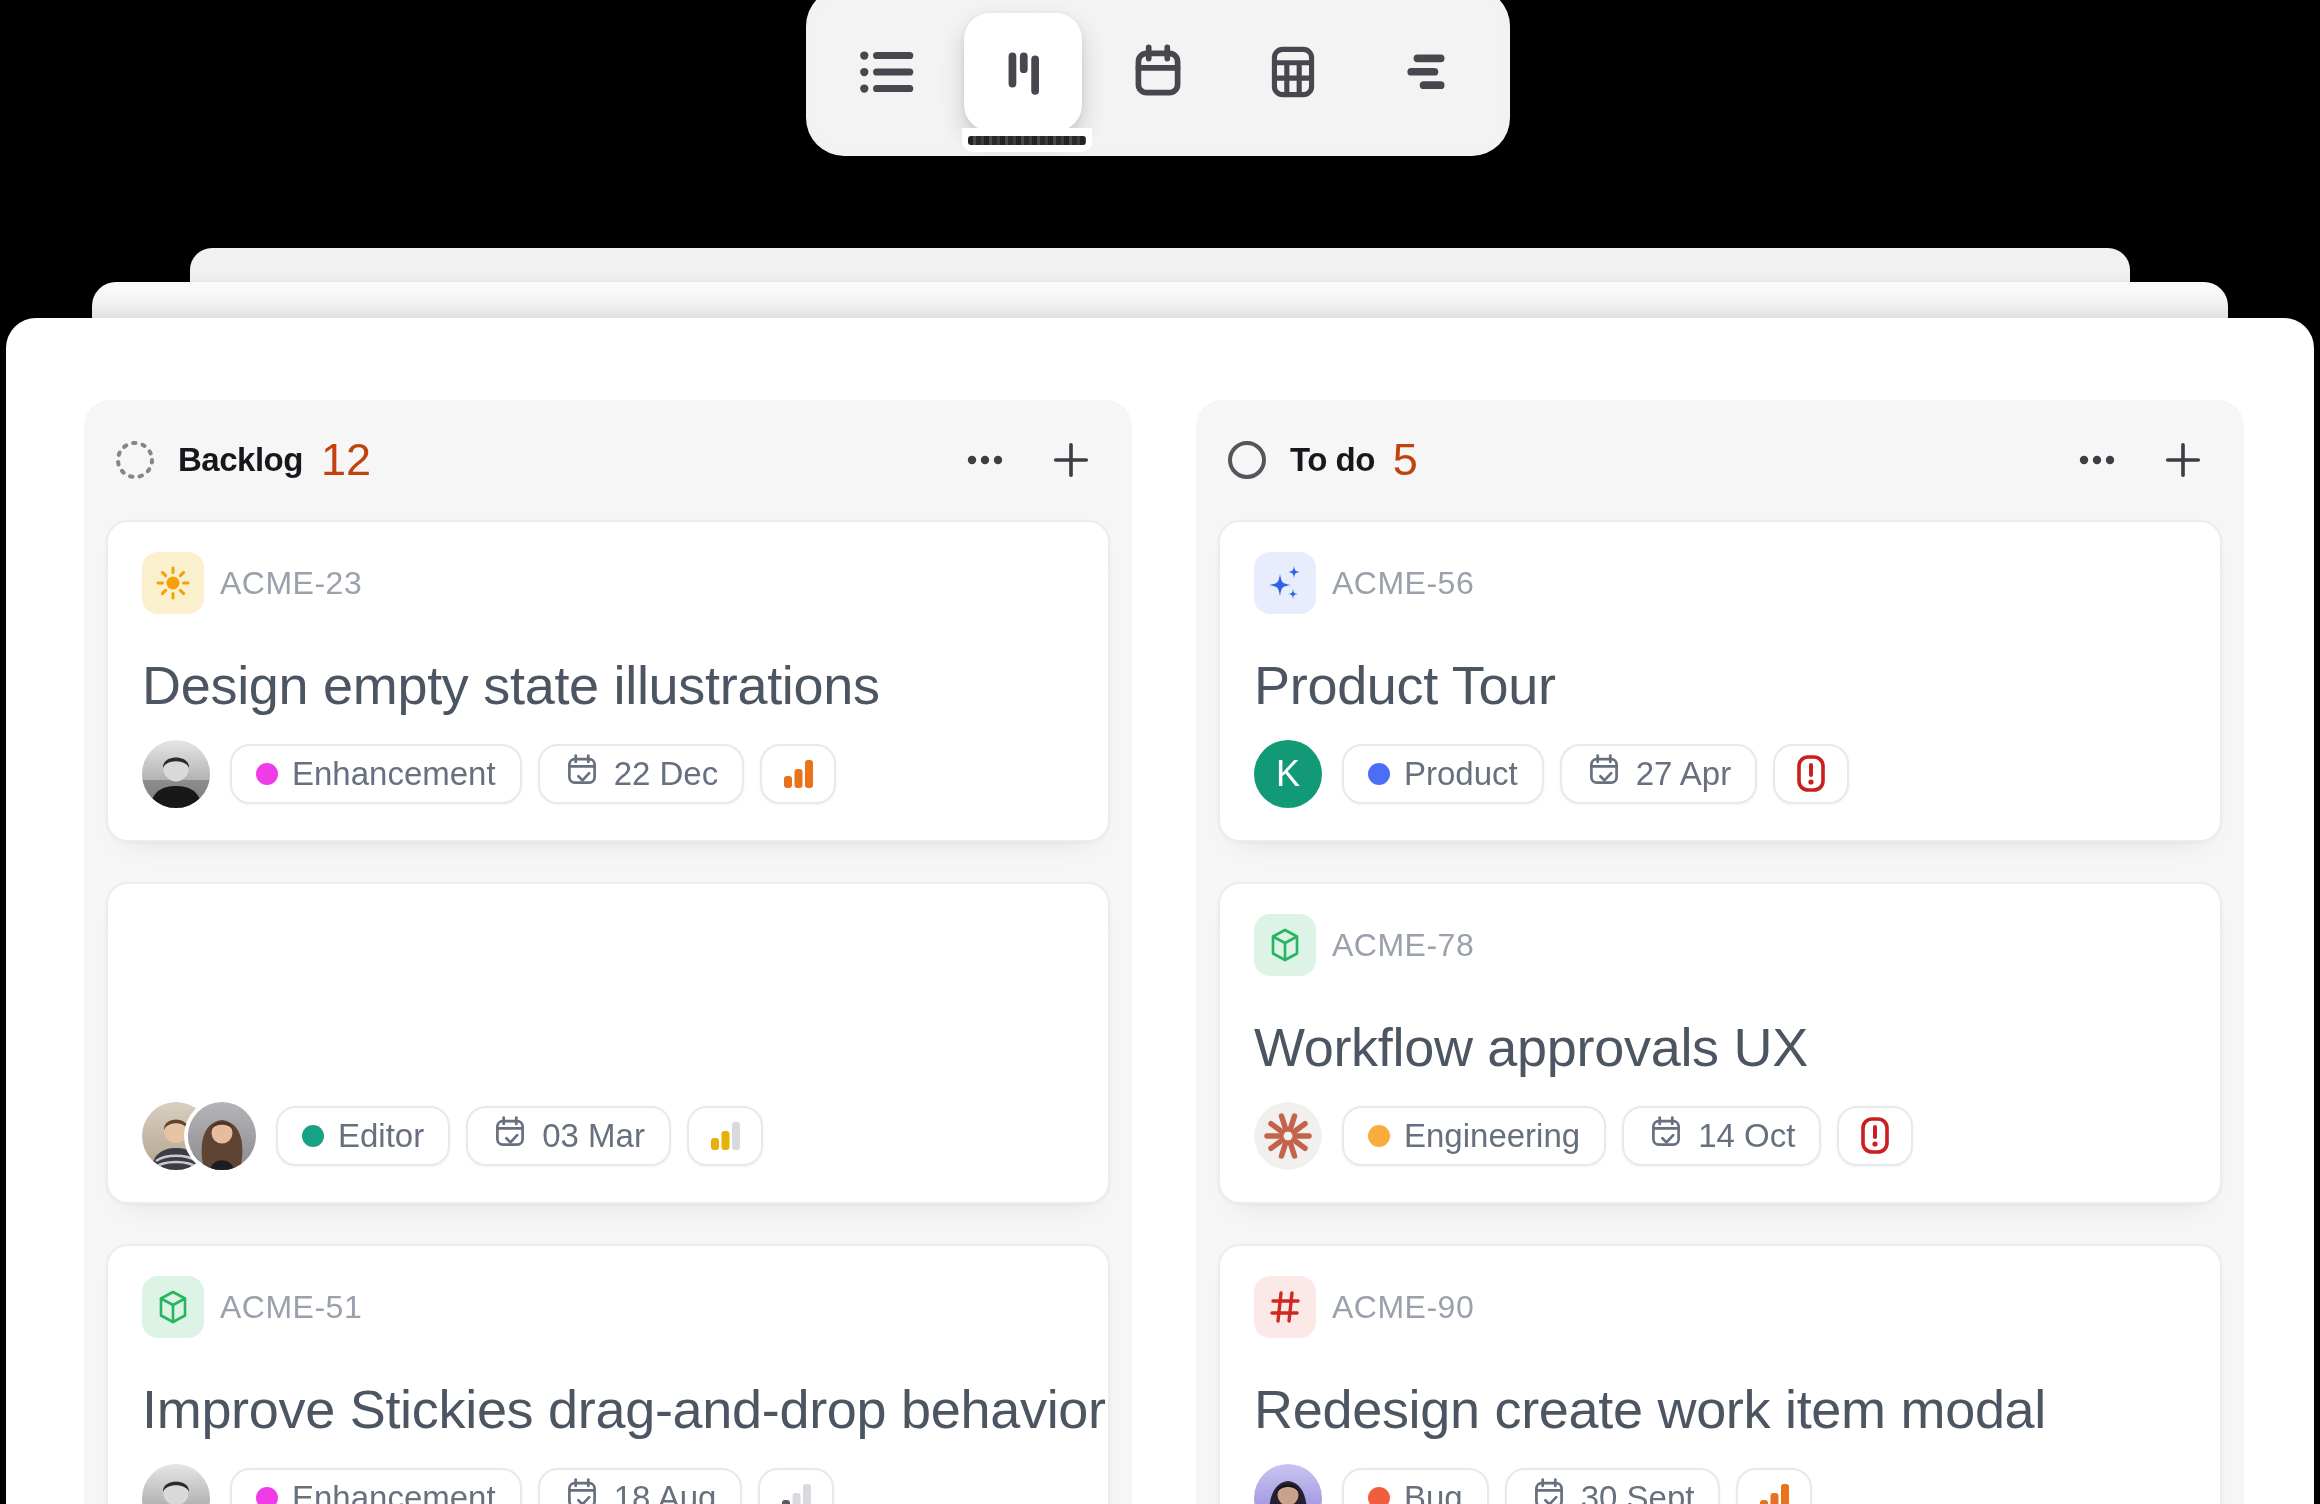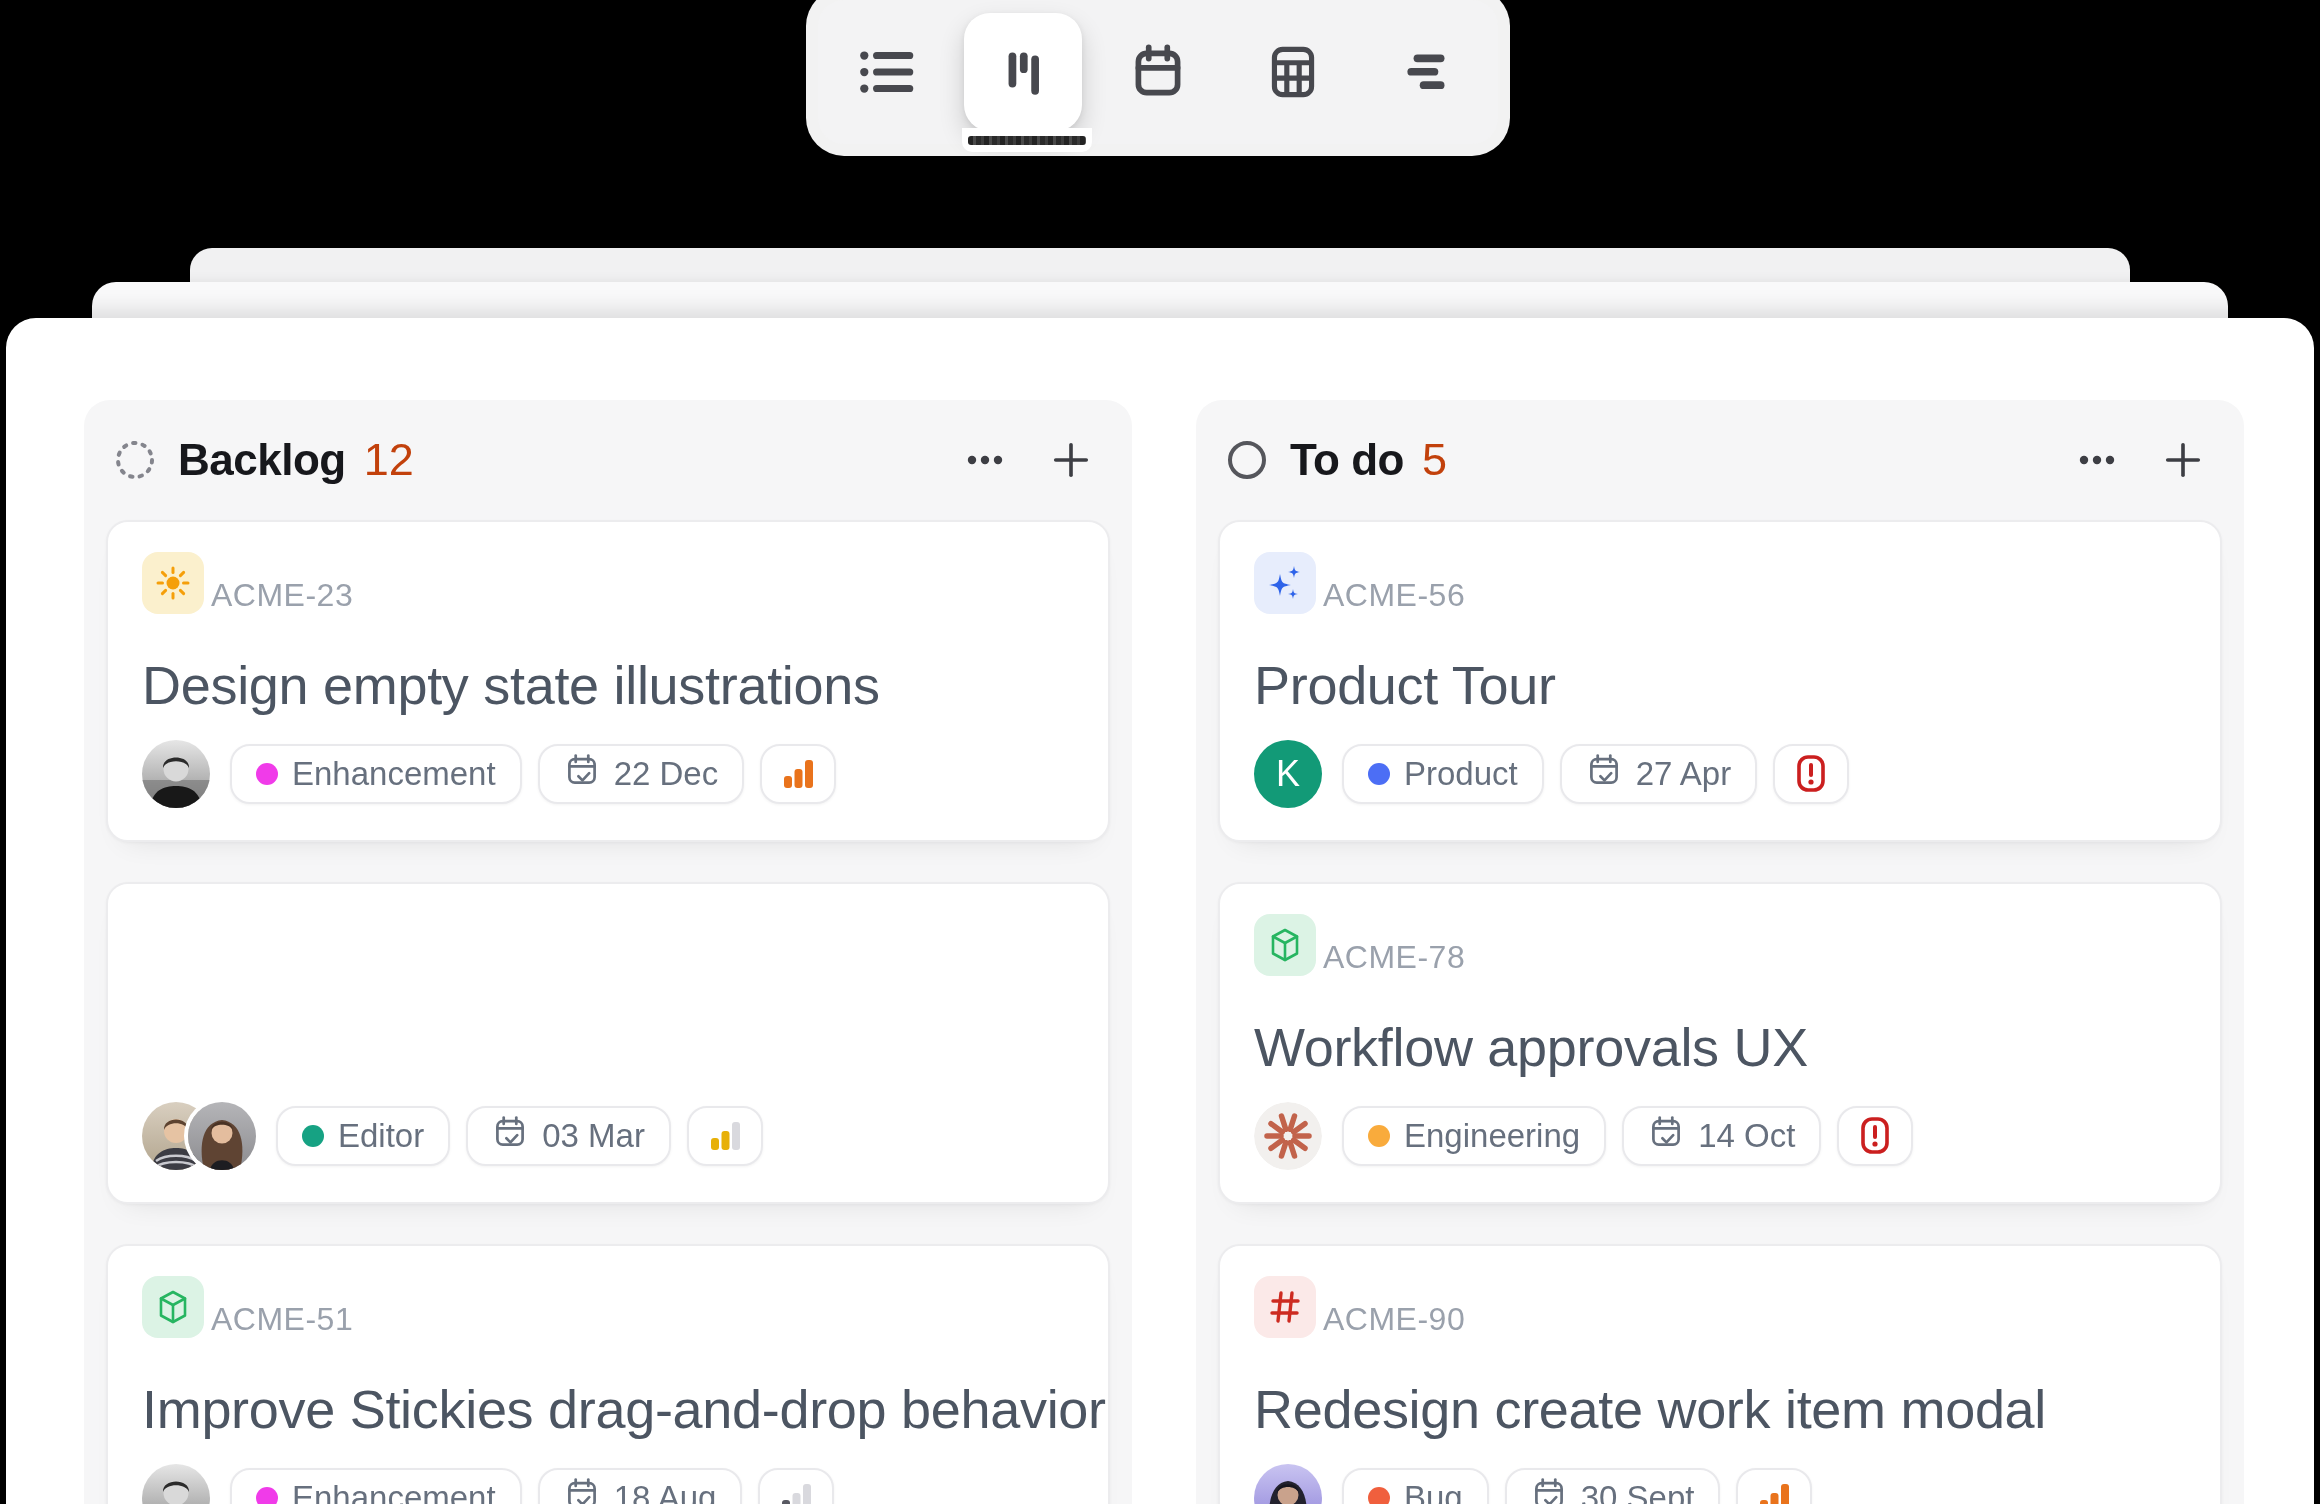--- a/index.html
+++ b/index.html
@@ -28,31 +28,31 @@
 
   
   .panel{position:absolute;left:6px;top:318px;width:2308px;height:1186px;background:#fff;
     border-radius:30px 30px 0 0;box-shadow:0 -8px 22px rgba(0,0,0,.12);overflow:hidden;}
   .columns{position:absolute;left:78px;top:82px;display:flex;gap:64px;}
 
   .column{width:1048px;height:1260px;background:#f6f6f7;border-radius:26px;position:relative;}
   .col-header{display:flex;align-items:center;height:114px;padding:6px 40px 0 28px;box-sizing:border-box;}
   .col-status{display:flex;margin-right:20px;}
   .col-status svg{width:46px;height:46px;display:block;}
-  .col-title{font-size:44px;font-weight:600;color:#17181c;margin:0;letter-spacing:-.5px;}
+  .col-title{font-size:33px;font-weight:600;color:#17181c;margin:0;letter-spacing:-.5px;}
   .col-count{font-size:45px;color:#c2410c;margin-left:18px;font-weight:400;}
   .col-actions{margin-left:auto;display:flex;align-items:center;gap:42px;}
   .icon-btn{border:none;background:none;padding:0;display:flex;cursor:pointer;color:#3d3e44;}
   .icon-btn svg{display:block;}
 
   .cards{position:absolute;left:22px;right:22px;top:120px;display:flex;flex-direction:column;gap:40px;}
   .card{height:322px;background:#fff;border:2px solid #ececee;border-radius:22px;
     padding:30px 34px 32px;box-sizing:border-box;display:flex;flex-direction:column;
     box-shadow:0 1px 3px rgba(20,20,25,.04),0 16px 30px -20px rgba(20,20,25,.12);cursor:pointer;}
-  .key-row{display:flex;align-items:flex-end;gap:7px;}
+  .key-row{display:flex;align-items:center;gap:16px;}
   .type-box{width:62px;height:62px;border-radius:16px;display:flex;align-items:center;justify-content:center;flex:none;}
   .type-box svg{width:38px;height:38px;display:block;}
   .key{font-size:32px;color:#9aa1ac;letter-spacing:.5px;}
   .title{margin-top:40px;font-size:54px;font-weight:500;color:#4c5562;letter-spacing:-.3px;white-space:nowrap;}
 
   .footer{margin-top:auto;display:flex;align-items:center;gap:16px;}
   .avatars{display:flex;margin-right:4px;}
   .avatar{width:68px;height:68px;border-radius:50%;overflow:hidden;flex:none;position:relative;}
   .avatar + .avatar{margin-left:-22px;box-shadow:0 0 0 4px #fff;}
   .avatar svg{width:100%;height:100%;display:block;}

